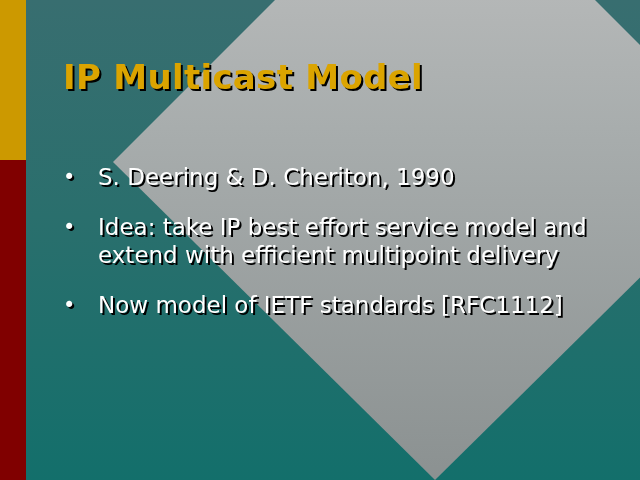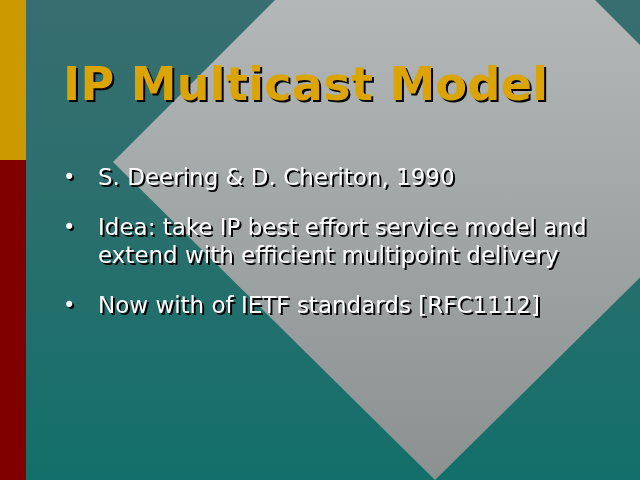--- a/index.html
+++ b/index.html
@@ -62,21 +62,21 @@
     left: 0;
     top: 0;
     width: 640px;
     height: 480px;
   }
 
   .slide-title {
     position: absolute;
     left: 63px;
     top: 57px;
-    font-size: 46px;
+    font-size: 34px;
     font-weight: bold;
     letter-spacing: 0.3px;
     color: #dba400;
     text-shadow: 2px 2px 0 #000;
     white-space: nowrap;
   }
 
   .body-list {
     position: absolute;
     left: 63px;
@@ -143,18 +143,18 @@
         <span class="bullet-text">S. Deering &amp; D. Cheriton, 1990</span>
       </div>
 
       <div class="bullet-row">
         <span class="bullet-mark">•</span>
         <span class="bullet-text">Idea: take IP best effort service model and extend with efficient multipoint delivery</span>
       </div>
 
       <div class="bullet-row">
         <span class="bullet-mark">•</span>
-        <span class="bullet-text">Now with of IETF standards [RFC1112]</span>
+        <span class="bullet-text">Now model of IETF standards [RFC1112]</span>
       </div>
 
     </div>
   </div>
 </div>
 
 </body></html>

